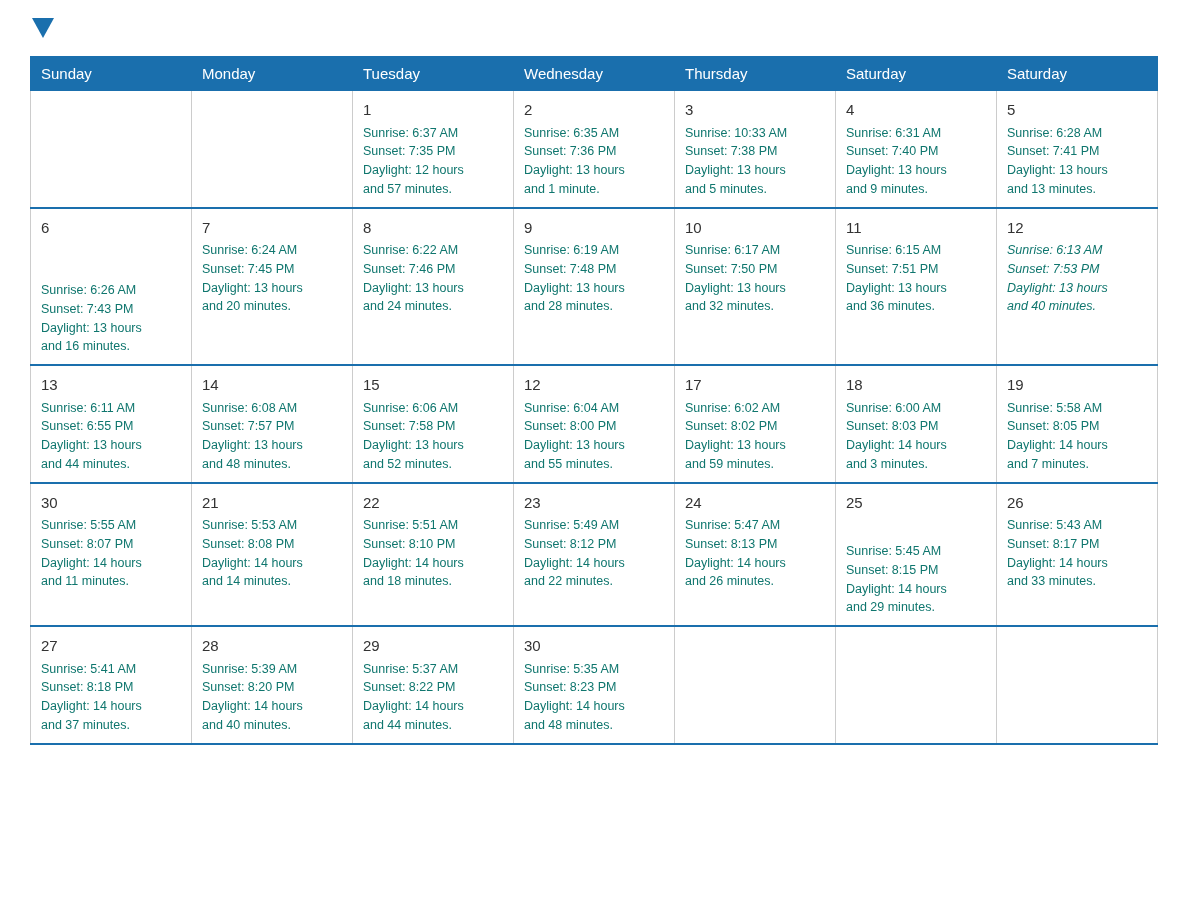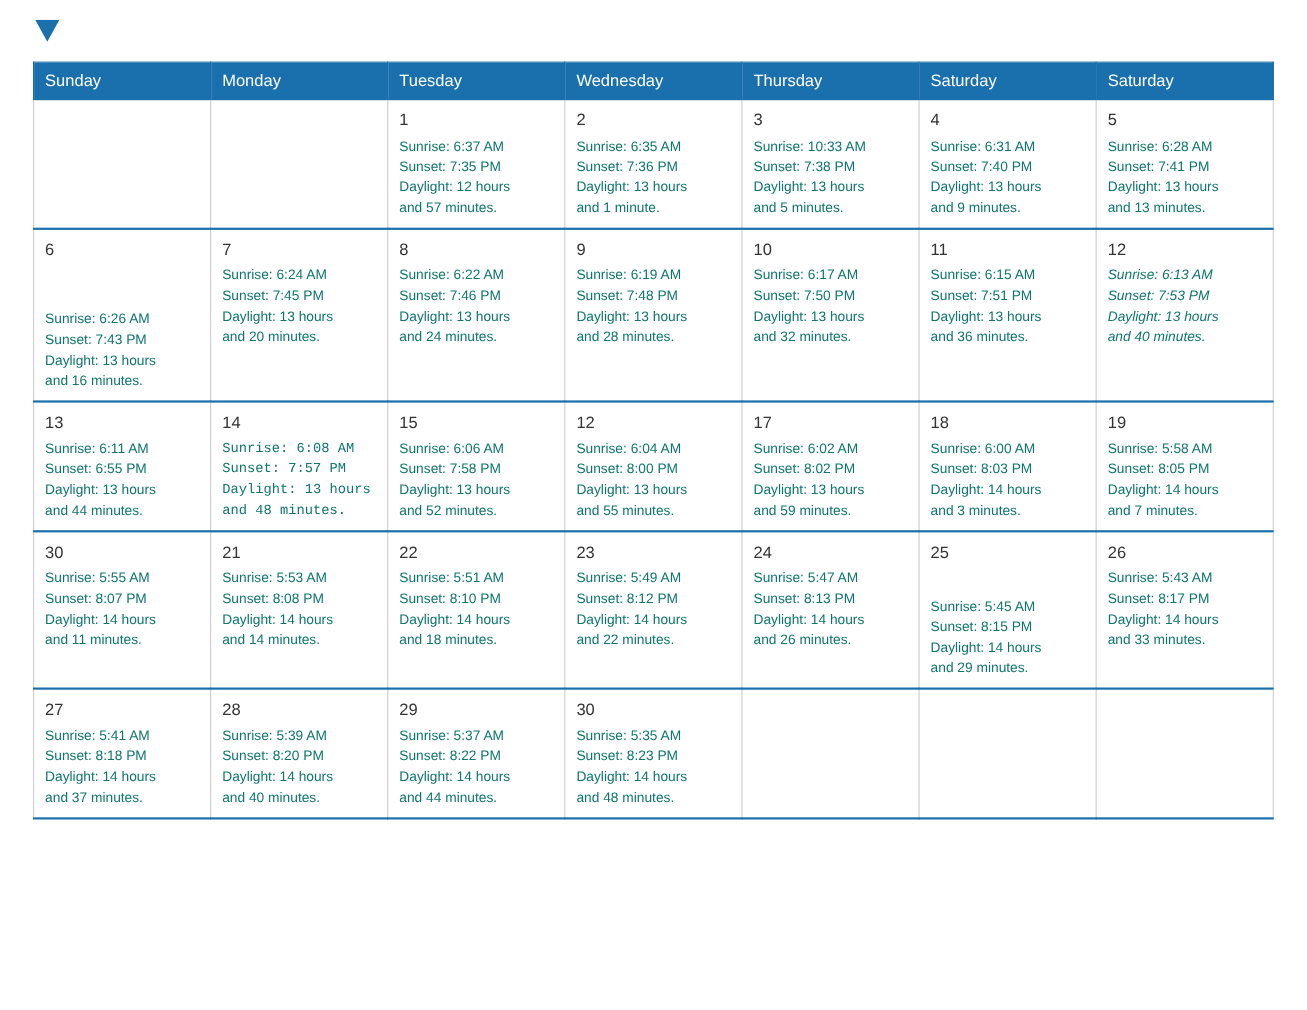--- a/index.html
+++ b/index.html
@@ -209,21 +209,21 @@
       <tr>
         <td>
           <span class="day-num">13</span>
           <div class="day-info" style="white-space: pre-line;">Sunrise: 6:11 AM
 Sunset: 6:55 PM
 Daylight: 13 hours
 and 44 minutes.</div>
         </td>
         <td>
           <span class="day-num">14</span>
-          <div class="day-info" style="white-space: pre-line; font-family: Liberation Mono, monospace;">Sunrise: 6:08 AM
+          <div class="day-info" style="white-space: pre-line;">Sunrise: 6:08 AM
 Sunset: 7:57 PM
 Daylight: 13 hours
 and 48 minutes.</div>
         </td>
         <td>
           <span class="day-num">15</span>
           <div class="day-info" style="white-space: pre-line;">Sunrise: 6:06 AM
 Sunset: 7:58 PM
 Daylight: 13 hours
 and 52 minutes.</div>

